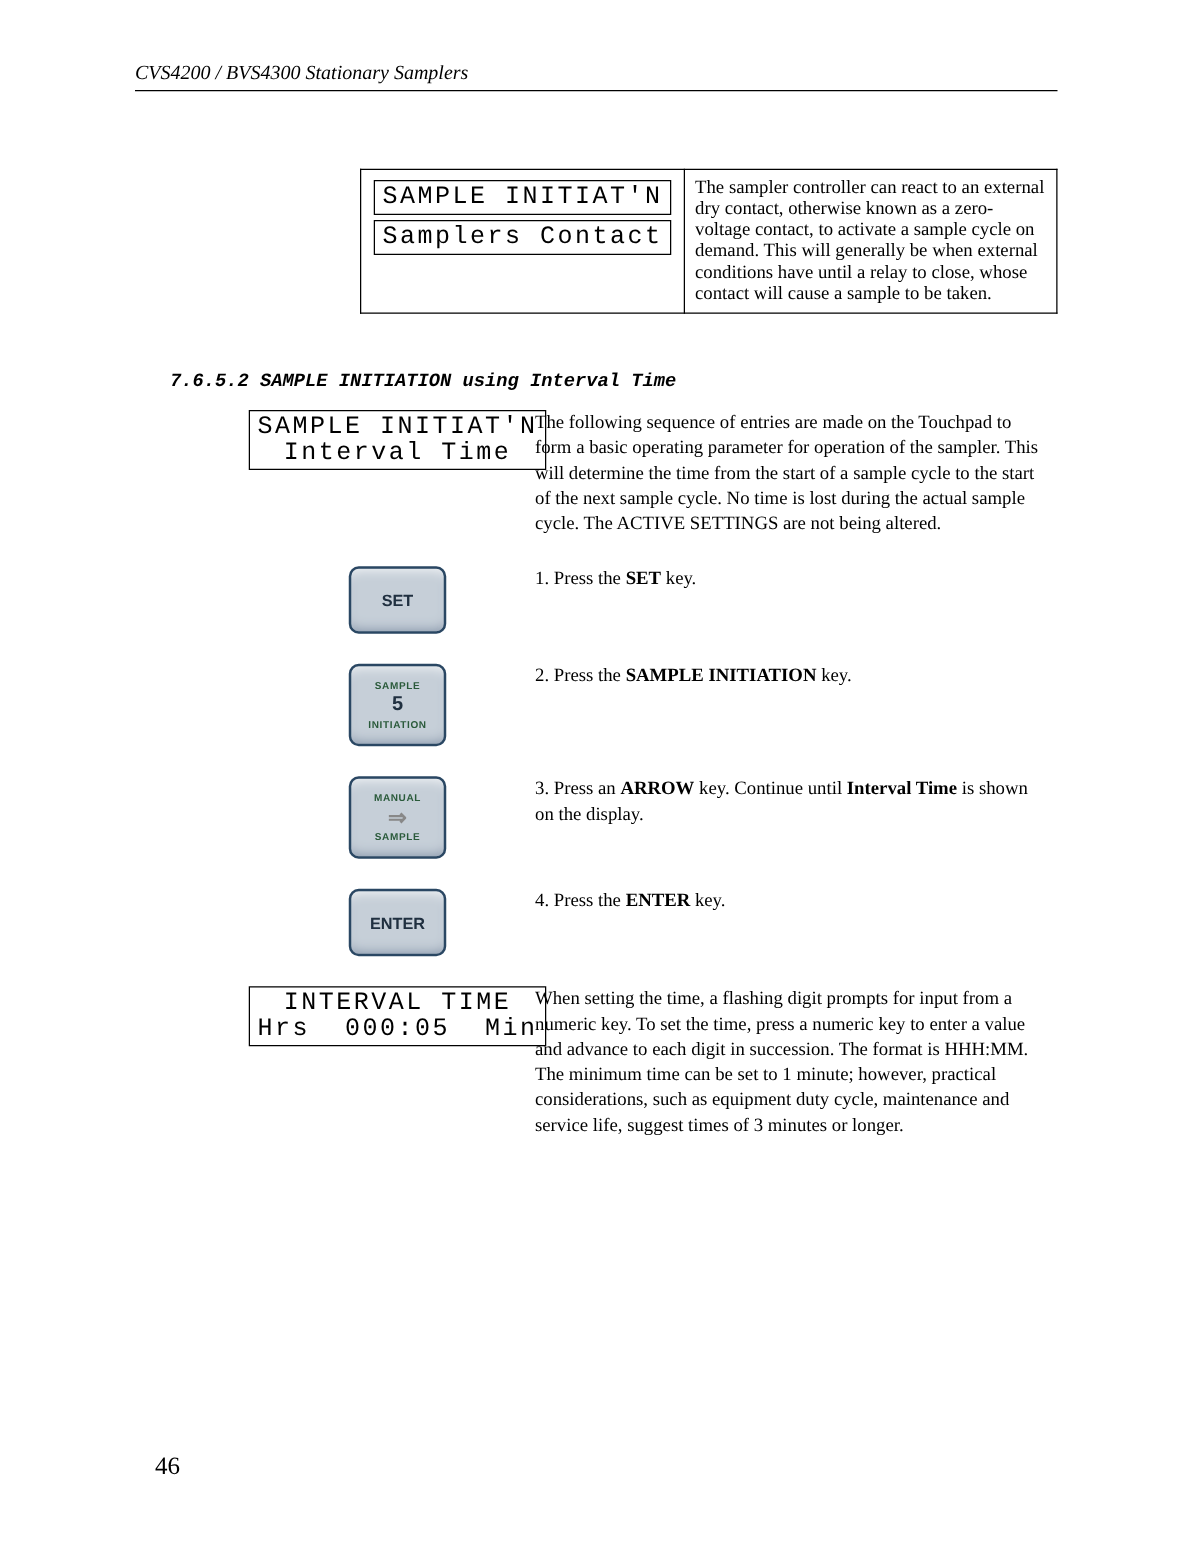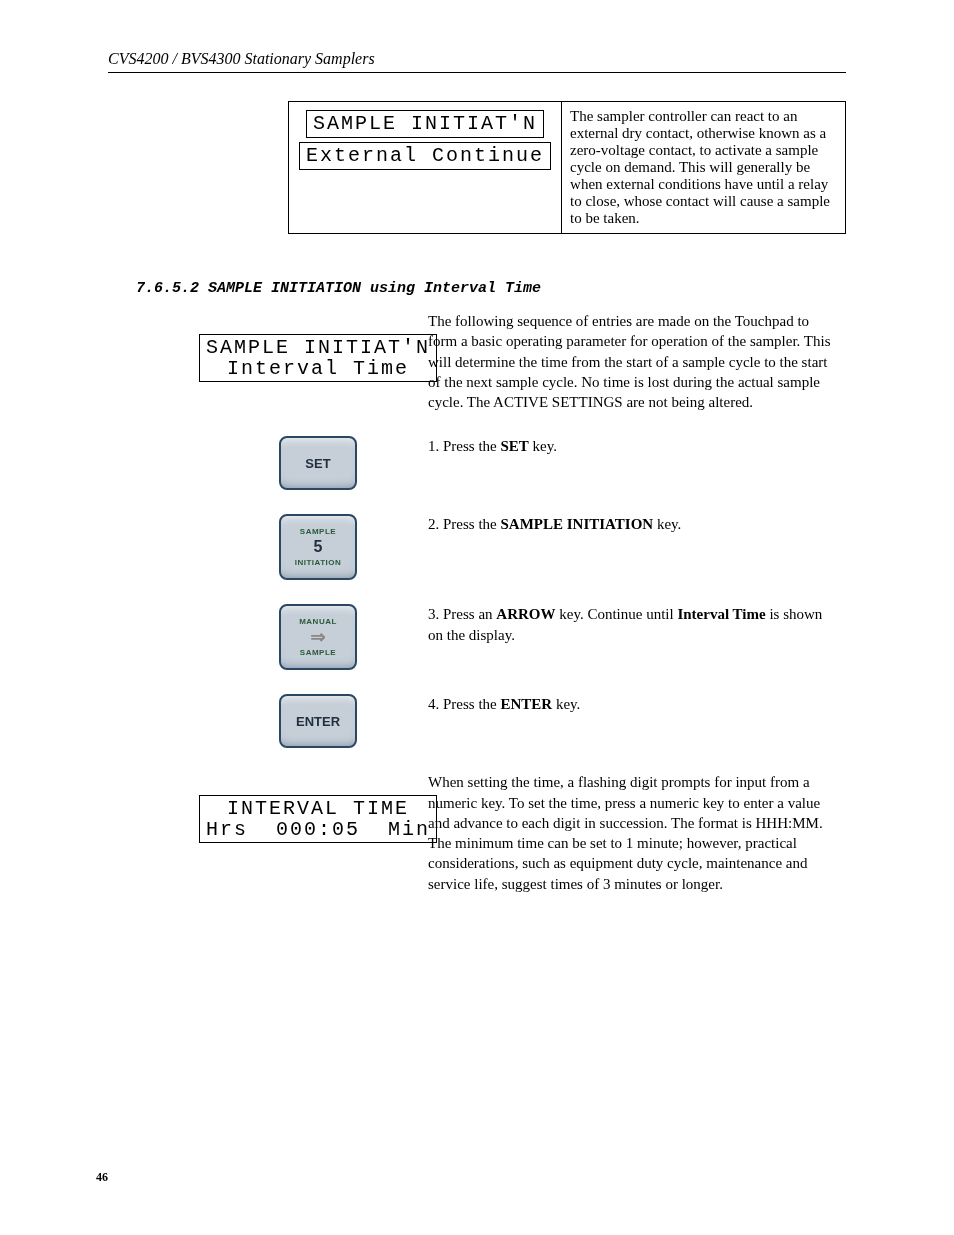--- a/index.html
+++ b/index.html
@@ -11,21 +11,21 @@
     width: 954px;
     height: 1235px;
     position: relative;
     padding: 50px 108px 40px 108px;
   }
   .header-line {
     font-style: italic;
     font-size: 16px;
     border-bottom: 1.5px solid #000;
     padding-bottom: 4px;
-    margin-bottom: 28px;
+    margin-bottom: 62px;
   }
   .table1 {
     border-collapse: collapse;
     margin-left: 180px;
     margin-bottom: 46px;
     font-size: 15px;
   }
   .table1 td {
     border: 1px solid #000;
     vertical-align: top;
@@ -85,50 +85,49 @@
     padding: 4px;
     box-shadow: inset 0 6px 10px -6px #fff, inset 0 -6px 10px -6px #7a8aa0;
   }
   .key-btn .main { font-size: 13px; }
   .key-btn .mini { font-size: 8px; letter-spacing: 0.5px; color: #2a5a3a; }
   .key-btn .num { font-size: 16px; margin: 2px 0; }
   .arrow-glyph { font-size: 18px; line-height: 1; margin: 2px 0; color: #888; }
   .page-num {
     position: absolute;
     bottom: 50px;
-    left: 96px;
-    font-weight: bold;
-    font-size: 12px;
+    left: 124px;
+    font-weight: normal;
+    font-size: 20px;
   }
   .lcd-stack { display: flex; flex-direction: column; align-items: center; }
   .lcd-wide {
     border: 1.5px solid #000;
     font-family: "Courier New", monospace;
     font-size: 20px;
     letter-spacing: 2px;
     line-height: 1.05;
     padding: 2px 6px;
     white-space: pre;
     text-align: center;
     display: inline-block;
-    margin-top: 23px;
   }
 </style>
 </head>
 <body>
 
 <div class="header-line">CVS4200 / BVS4300 Stationary Samplers</div>
 
 <table class="table1">
   <tbody>
       <tr>
     <td style="width:220px;">
       <div class="lcd-stack">
         <div class="lcd-box">SAMPLE INITIAT'N</div>
-        <div class="lcd-box">External Continue</div>
+        <div class="lcd-box">Samplers Contact</div>
       </div>
     </td>
     <td style="width:310px;">The sampler controller can react to an external dry contact, otherwise known as a zero-voltage contact, to activate a sample cycle on demand. This will generally be when external conditions have until a relay to close, whose contact will cause a sample to be taken.</td>
   </tr>
 </tbody>
   </table>
 
 <div class="section-heading">7.6.5.2  SAMPLE INITIATION using Interval Time</div>
 
 <div class="row">

